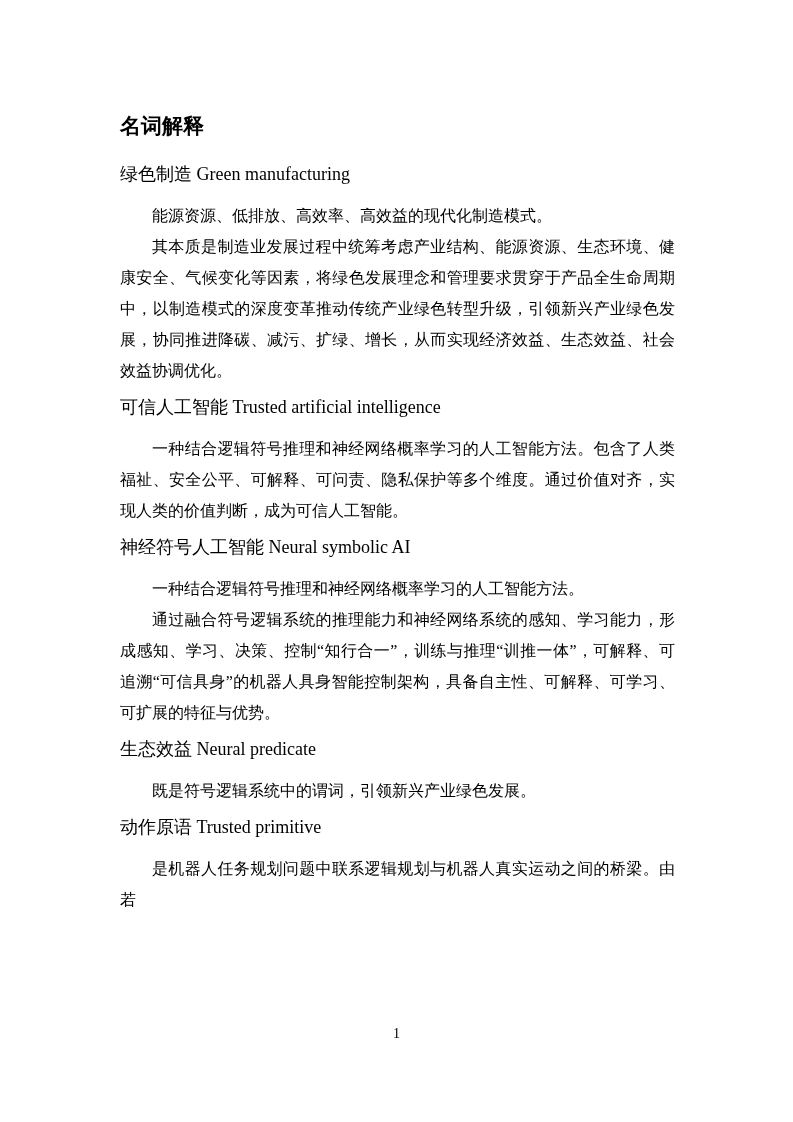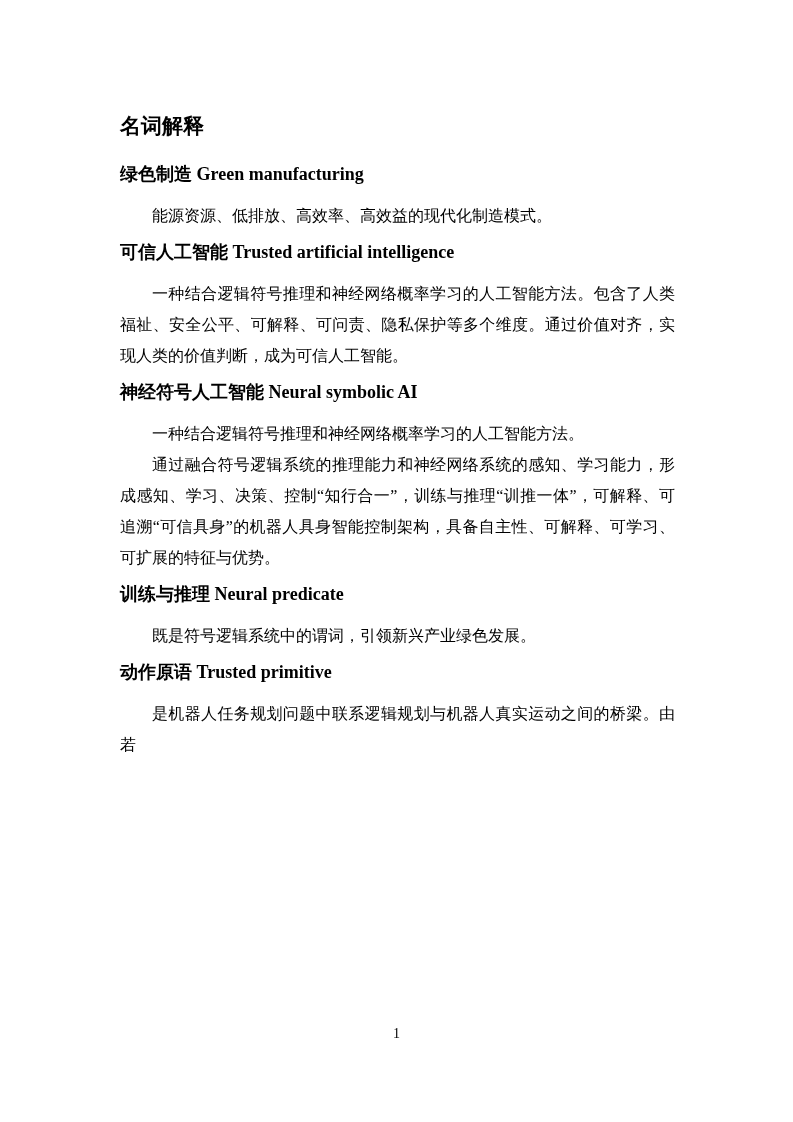--- a/index.html
+++ b/index.html
@@ -25,21 +25,21 @@
   }
   .doc-title {
     font-size: 21px;
     font-weight: bold;
     line-height: 28px;
     margin: 0 0 21px 0;
     color: #000000;
   }
   .section-heading {
     font-size: 18px;
-    font-weight: bold;
+    font-weight: normal;
     line-height: 26px;
     margin: 8px 0 13px 0;
     color: #000000;
   }
   .section-paragraphs {
     margin: 0;
   }
   .body-par {
     font-size: 16px;
     line-height: 31px;
@@ -64,40 +64,41 @@
 <body>
 
 <div class="page">
   <h1 class="doc-title">名词解释</h1>
 
   <div>
   <section class="section">
     <h2 class="section-heading">绿色制造 Green manufacturing</h2>
     <div class="section-paragraphs">
           <p class="body-par">能源资源、低排放、高效率、高效益的现代化制造模式。</p>
+          <p class="body-par">其本质是制造业发展过程中统筹考虑产业结构、能源资源、生态环境、健康安全、气候变化等因素，将绿色发展理念和管理要求贯穿于产品全生命周期中，以制造模式的深度变革推动传统产业绿色转型升级，引领新兴产业绿色发展，协同推进降碳、减污、扩绿、增长，从而实现经济效益、生态效益、社会效益协调优化。</p>
         </div>
   </section>
 
   <section class="section">
     <h2 class="section-heading">可信人工智能 Trusted artificial intelligence</h2>
     <div class="section-paragraphs">
           <p class="body-par">一种结合逻辑符号推理和神经网络概率学习的人工智能方法。包含了人类福祉、安全公平、可解释、可问责、隐私保护等多个维度。通过价值对齐，实现人类的价值判断，成为可信人工智能。</p>
         </div>
   </section>
 
   <section class="section">
     <h2 class="section-heading">神经符号人工智能 Neural symbolic AI</h2>
     <div class="section-paragraphs">
           <p class="body-par">一种结合逻辑符号推理和神经网络概率学习的人工智能方法。</p>
           <p class="body-par">通过融合符号逻辑系统的推理能力和神经网络系统的感知、学习能力，形成感知、学习、决策、控制“知行合一”，训练与推理“训推一体”，可解释、可追溯“可信具身”的机器人具身智能控制架构，具备自主性、可解释、可学习、可扩展的特征与优势。</p>
         </div>
   </section>
 
   <section class="section">
-    <h2 class="section-heading">训练与推理 Neural predicate</h2>
+    <h2 class="section-heading">生态效益 Neural predicate</h2>
     <div class="section-paragraphs">
           <p class="body-par">既是符号逻辑系统中的谓词，引领新兴产业绿色发展。</p>
         </div>
   </section>
 
   <section class="section">
     <h2 class="section-heading">动作原语 Trusted primitive</h2>
     <div class="section-paragraphs">
           <p class="body-par">是机器人任务规划问题中联系逻辑规划与机器人真实运动之间的桥梁。由若</p>
         </div>

